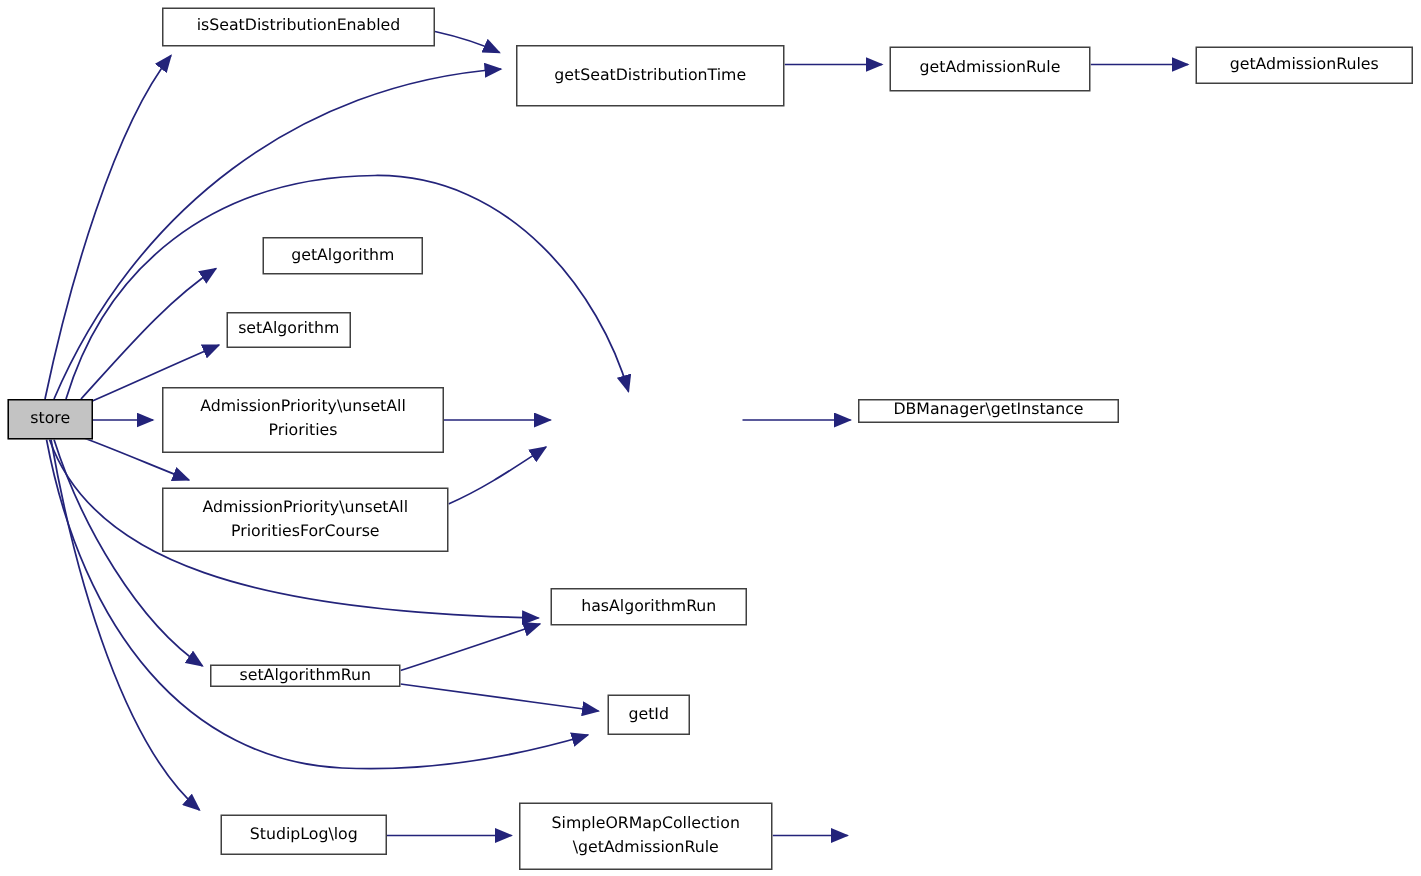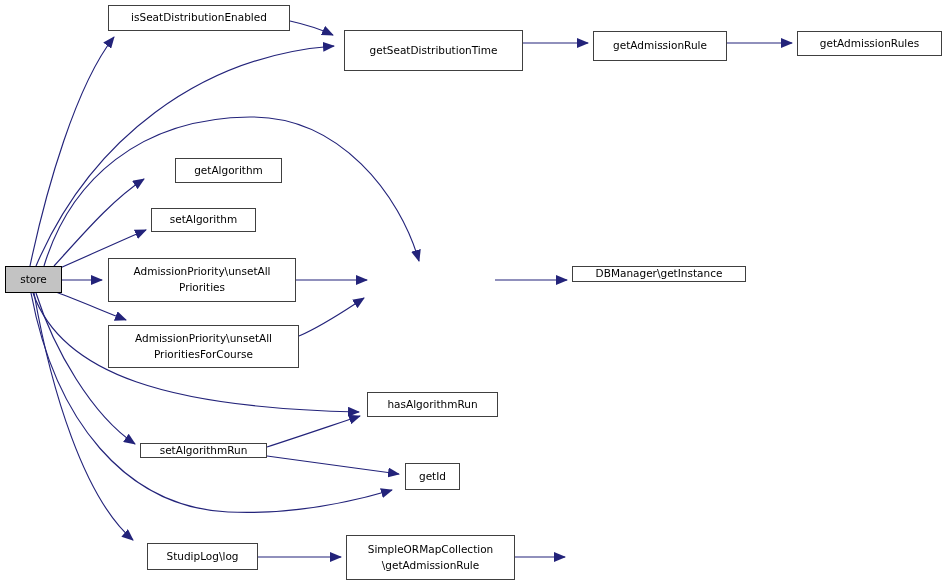--- a/index.html
+++ b/index.html
@@ -80,21 +80,21 @@
   <div class="node" style="left:108px;top:5px;width:182px;height:26px;">isSeatDistributionEnabled</div>
 
   <div class="node" style="left:344px;top:30px;width:179px;height:41px;">getSeatDistributionTime</div>
 
   <div class="node" style="left:593px;top:31px;width:134px;height:30px;">getAdmissionRule</div>
 
   <div class="node" style="left:797px;top:31px;width:145px;height:25px;">getAdmissionRules</div>
 
   <div class="node" style="left:147px;top:158px;width:107px;height:25px;margin-left:28px;">getAlgorithm</div>
 
-  <div class="node" style="left:151px;top:208px;width:105px;height:24px;">setAlgorithm</div>
+  <div class="node" style="left:151px;top:208px;width:83px;height:24px;">setAlgorithm</div>
 
   <div class="node" style="left:108px;top:258px;width:188px;height:44px;">AdmissionPriority\unsetAll
 Priorities</div>
 
   <div class="node" style="left:108px;top:325px;width:191px;height:43px;">AdmissionPriority\unsetAll
 PrioritiesForCourse</div>
 
 
   <div class="node" style="left:572px;top:266px;width:174px;height:16px;">DBManager\getInstance</div>
 

